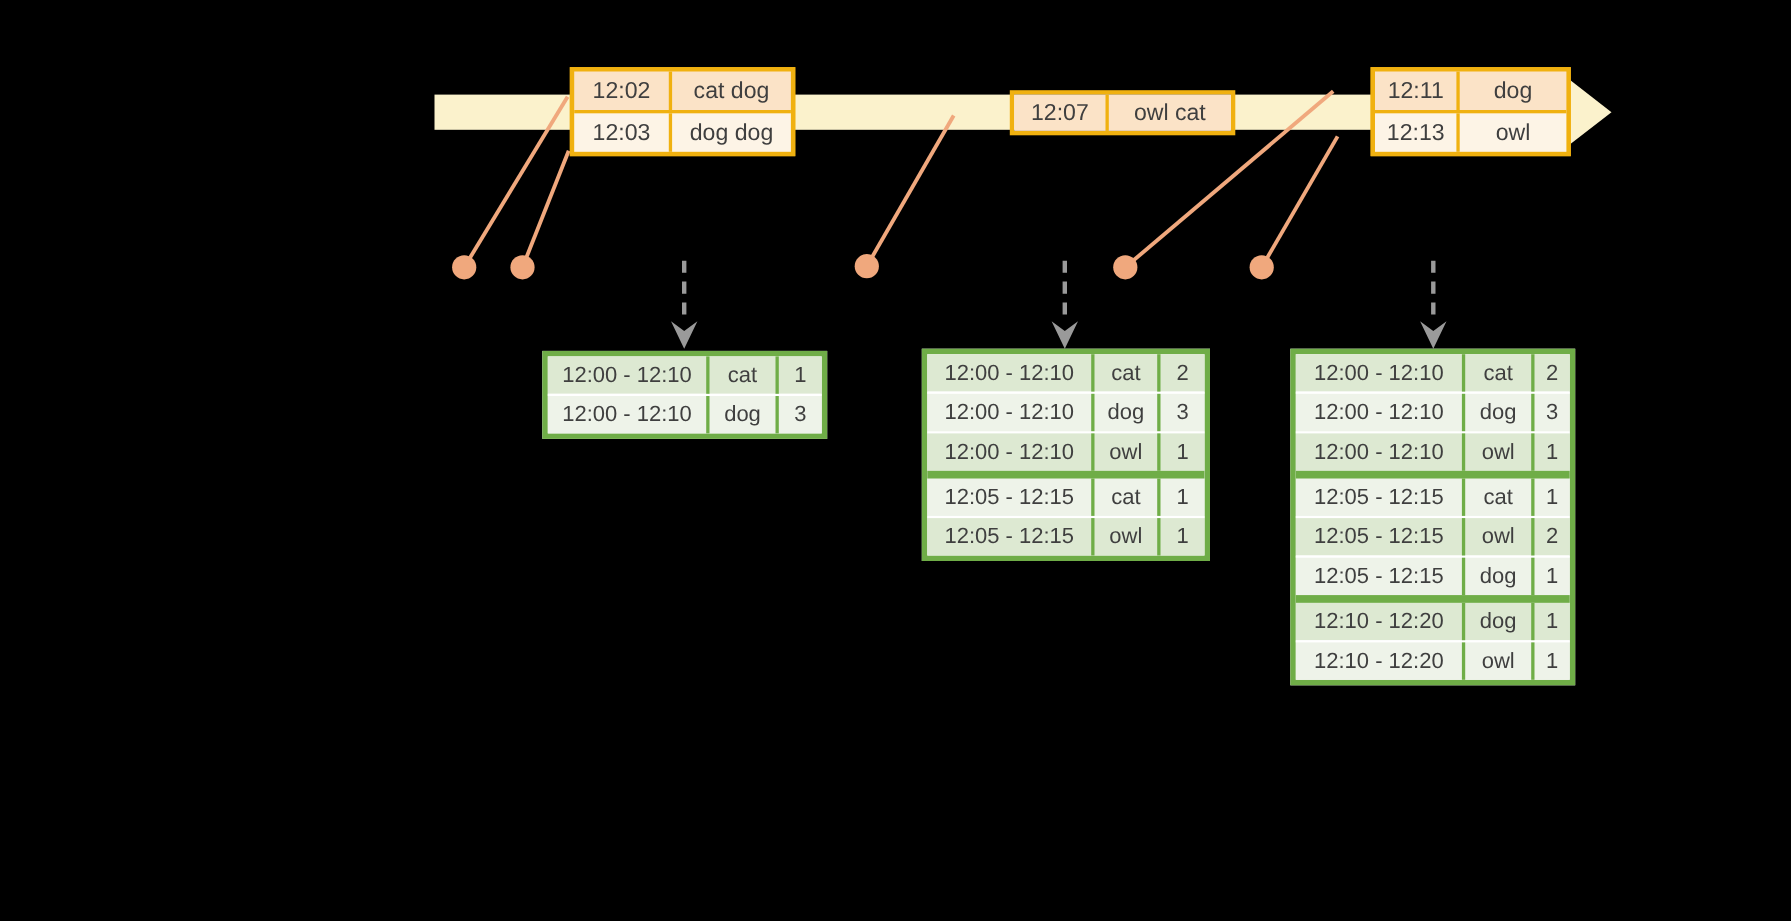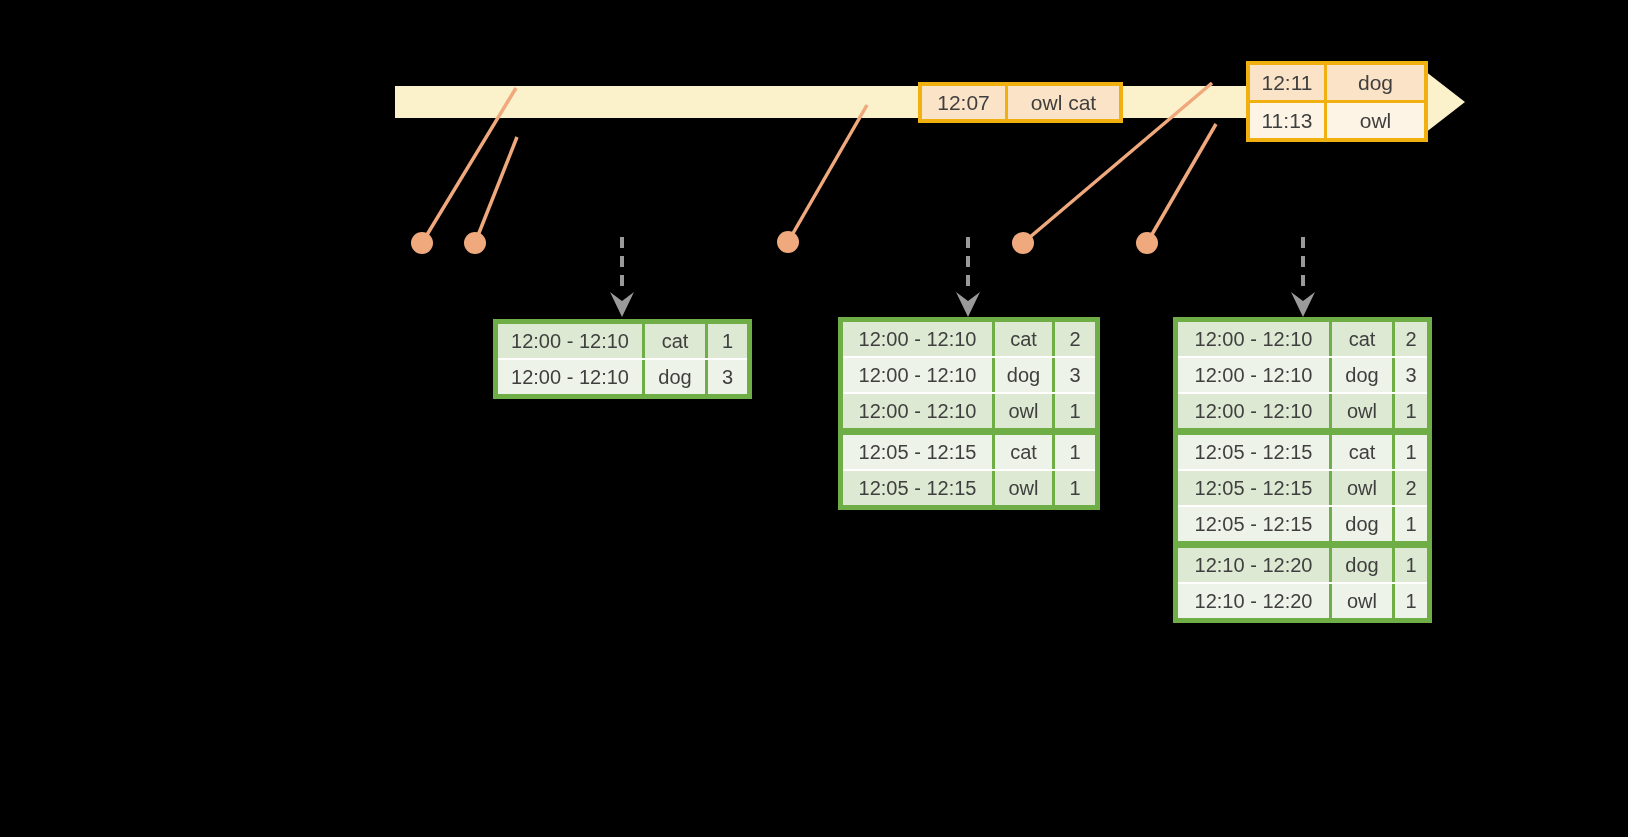--- a/index.html
+++ b/index.html
@@ -67,37 +67,48 @@
     <circle class="event-dot" cx="1147" cy="243" r="11"></circle>
 
     <line class="trigger-line" x1="622" y1="237" x2="622" y2="294"></line>
     <polygon class="trigger-head" points="610,292 622,301 634,292 622,317"></polygon>
     <line class="trigger-line" x1="968" y1="237" x2="968" y2="294"></line>
     <polygon class="trigger-head" points="956,292 968,301 980,292 968,317"></polygon>
     <line class="trigger-line" x1="1303" y1="237" x2="1303" y2="294"></line>
     <polygon class="trigger-head" points="1291,292 1303,301 1315,292 1303,317"></polygon>
   </svg>
 
+  <div class="input-table" id="it1" style="left:518px;top:61px;">
+
+  <div class="irow">
+        <div class="c-time">12:02</div>
+        <div class="c-words">cat dog</div>
+      </div>
+      <div class="irow">
+        <div class="c-time">12:03</div>
+        <div class="c-words">dog dog</div>
+      </div>
+    </div>
 
   <div class="input-table" id="it2" style="left:918px;top:82px;">
 
   <div class="irow">
         <div class="c-time">12:07</div>
         <div class="c-words">owl cat</div>
       </div>
     </div>
 
   <div class="input-table" id="it3" style="left:1246px;top:61px;">
 
   <div class="irow">
         <div class="c-time">12:11</div>
         <div class="c-words">dog</div>
       </div>
       <div class="irow">
-        <div class="c-time">11:13</div>
+        <div class="c-time">12:13</div>
         <div class="c-words">owl</div>
       </div>
     </div>
 
   <div class="result-table" id="rt1" style="left:493px;top:319px;">
 
   <div class="grow">
         <div class="c-window">12:00 - 12:10</div>
         <div class="c-word">cat</div>
         <div class="c-count">1</div>

